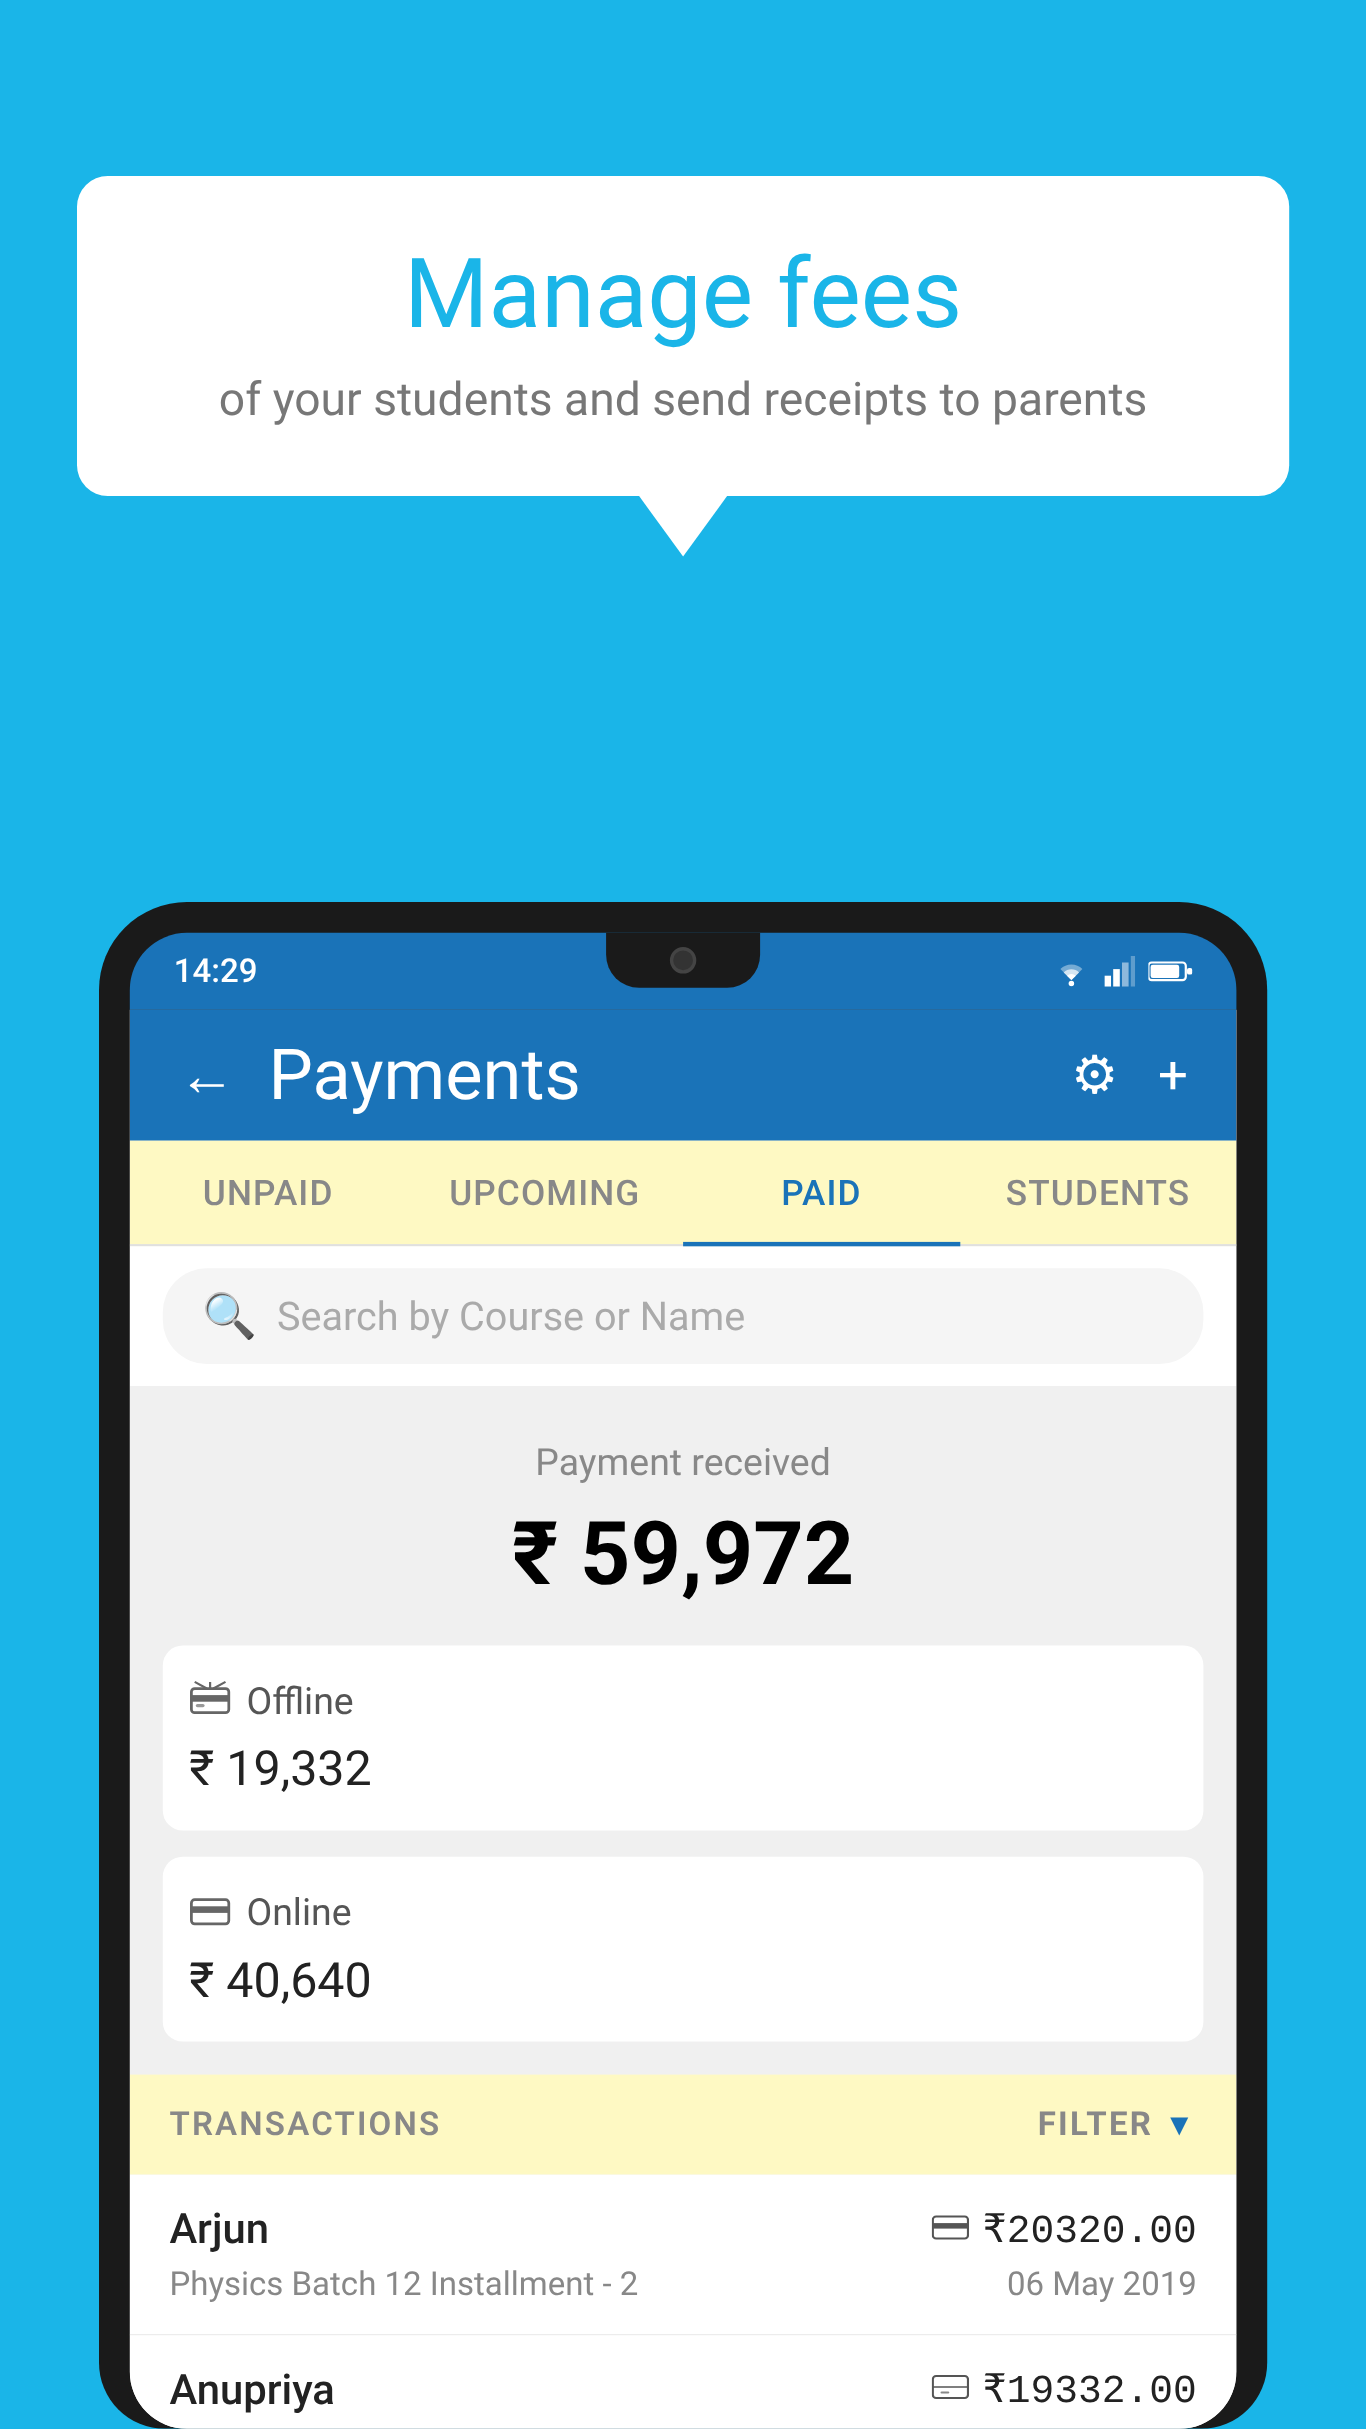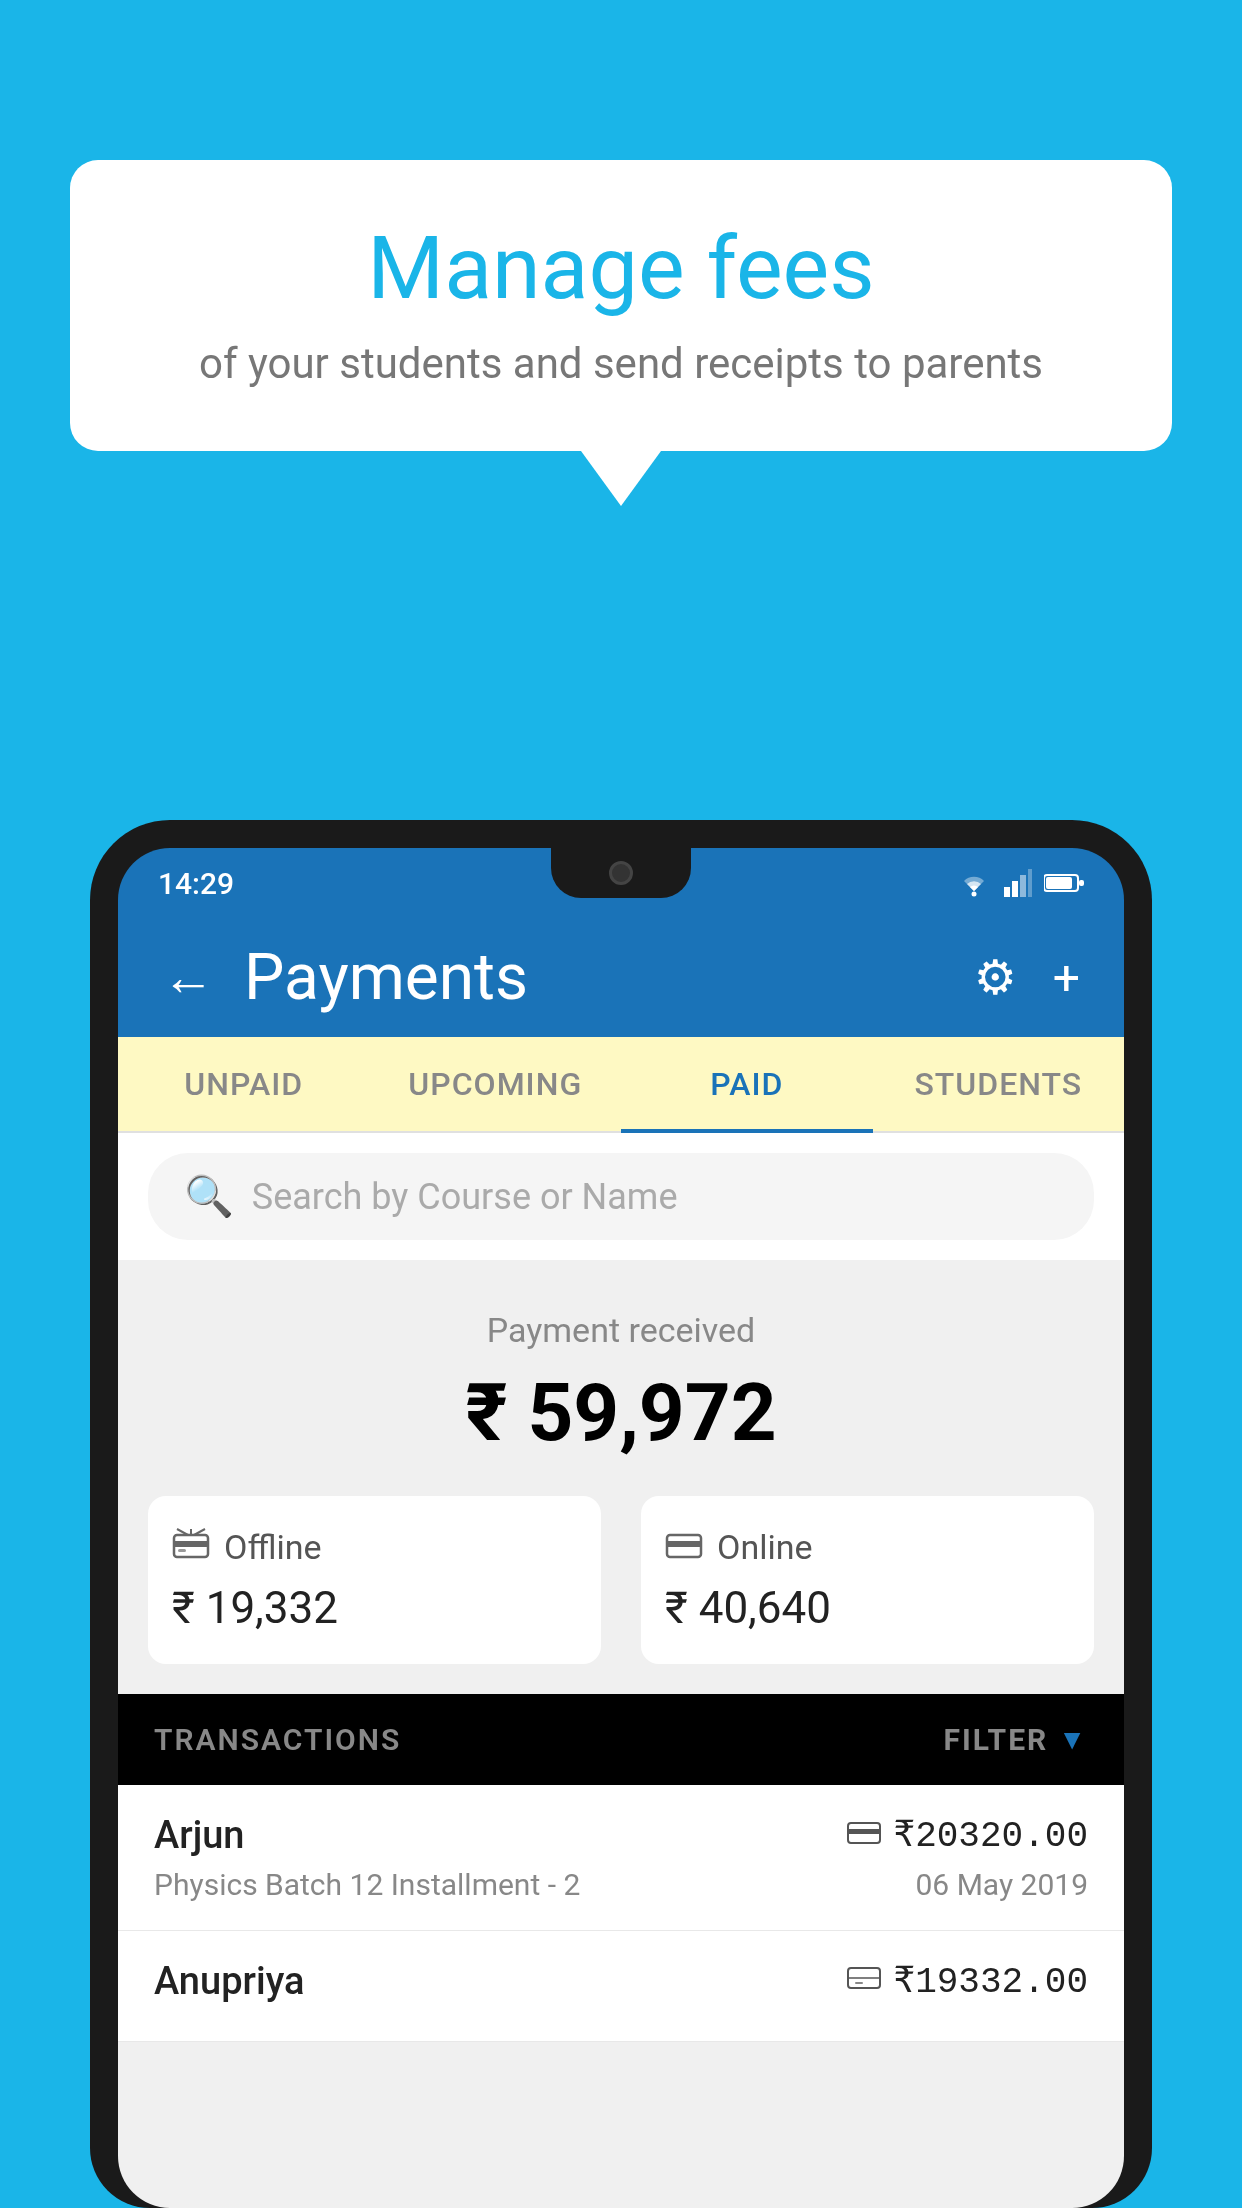--- a/index.html
+++ b/index.html
@@ -211,21 +211,22 @@
       margin-bottom: 16px;
     }
     .payment-amount {
       color: #000000;
       font-size: 80px;
       font-weight: 700;
       margin-bottom: 36px;
     }
     .payment-cards {
       display: flex;
-      gap: 40px;
+      gap: 24px;
+      flex-direction: column;
     }
     .payment-card {
       flex: 1;
       background: white;
       border-radius: 18px;
       padding: 30px 24px;
       text-align: left;
     }
     .card-header {
       display: flex;
@@ -244,21 +245,21 @@
       color: #222;
       font-weight: 400;
     }
 
     
     .transactions-header {
       display: flex;
       align-items: center;
       justify-content: space-between;
       padding: 28px 36px;
-      background: #000000;
+      background: #fef9c3;
     }
     .transactions-label {
       color: #888;
       font-size: 30px;
       font-weight: 600;
       letter-spacing: 2px;
     }
     .filter-btn {
       display: flex;
       align-items: center;

